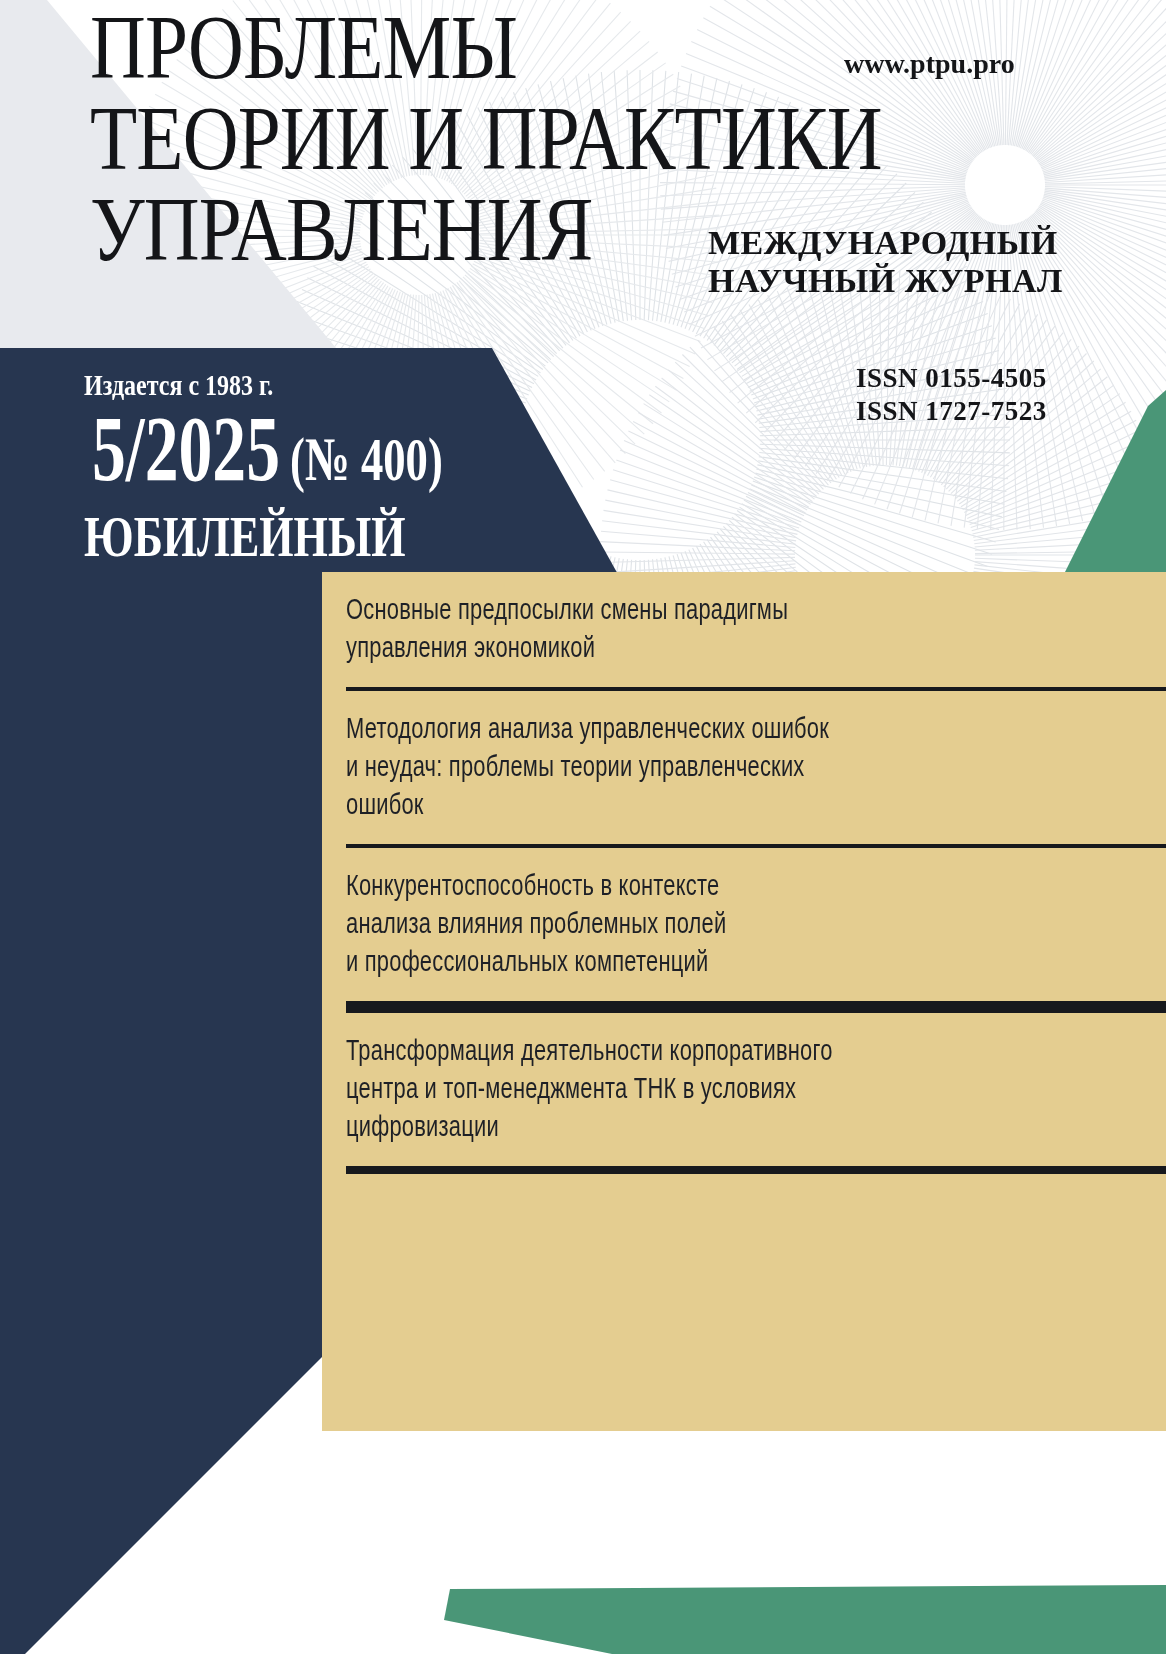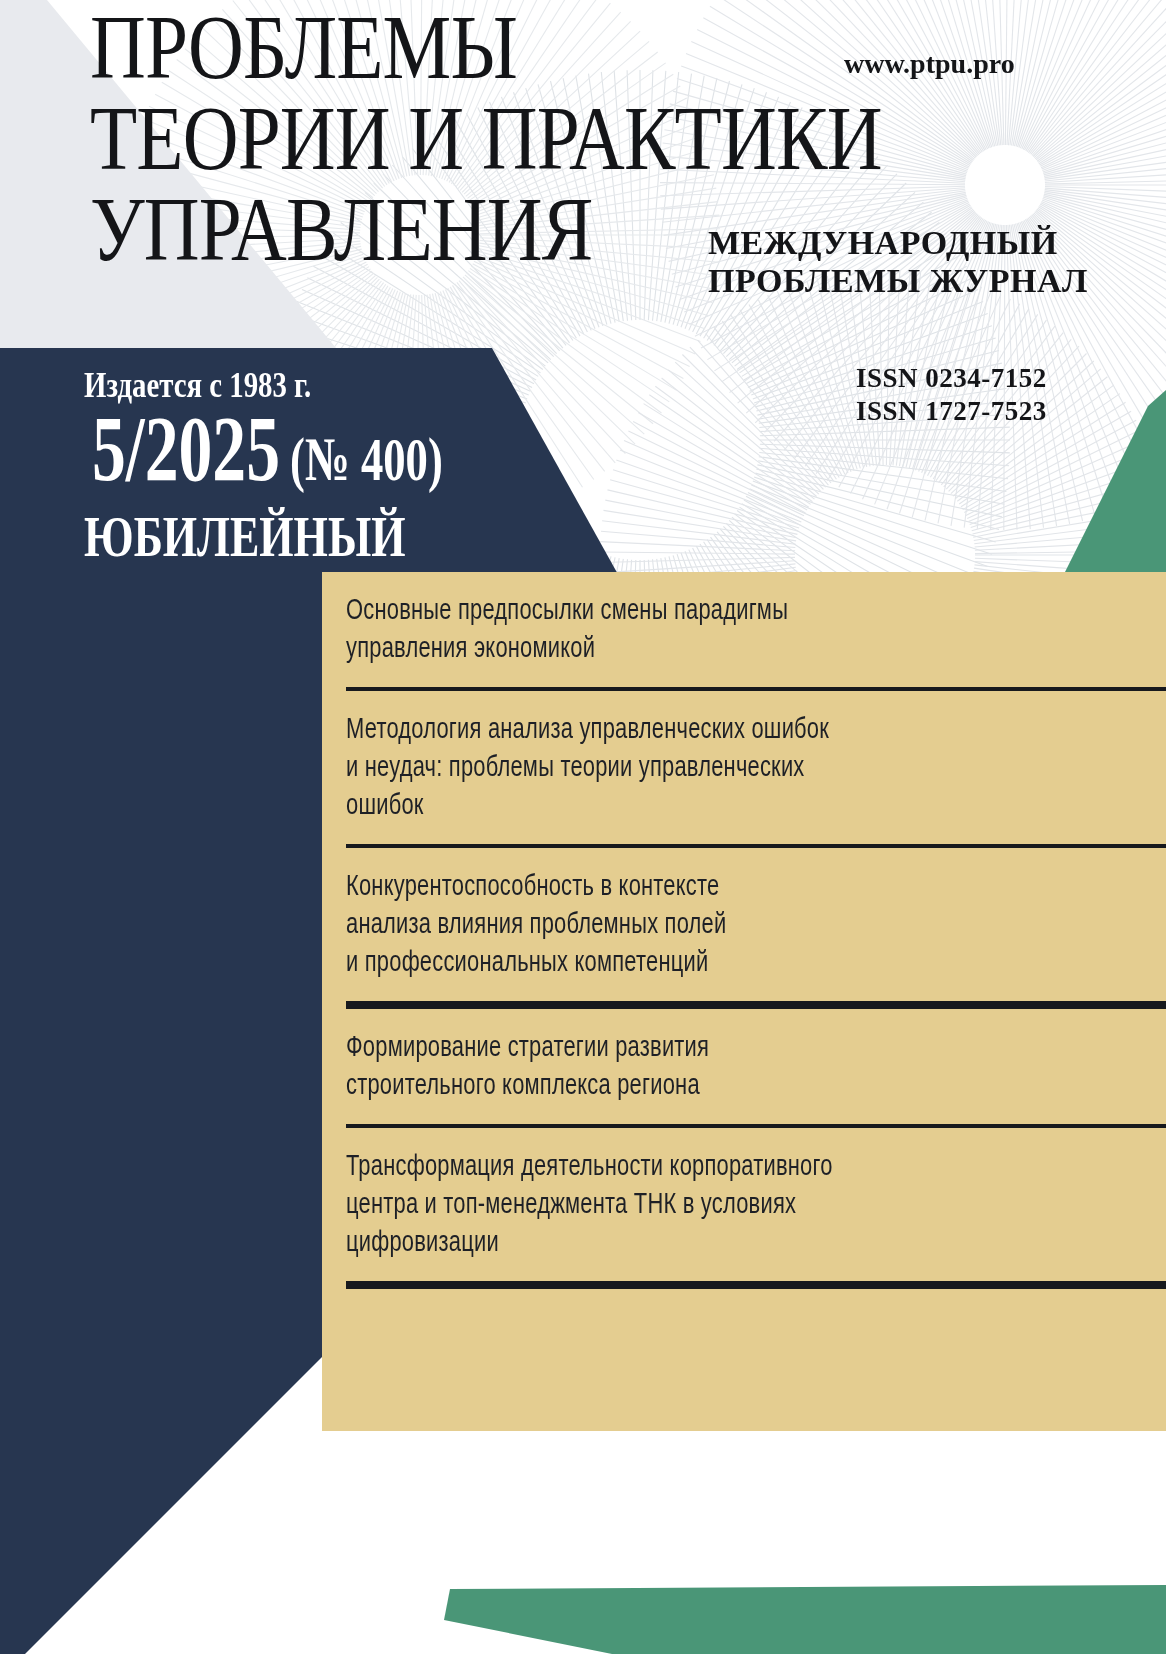--- a/index.html
+++ b/index.html
@@ -32,21 +32,21 @@
     white-space:pre-line;letter-spacing:0.5px;
   }
   .issn{
     position:absolute;left:856px;top:362px;
     font-size:27px;line-height:33px;font-weight:700;color:#141518;
     white-space:pre-line;letter-spacing:0.5px;
   }
 
   .since{
     position:absolute;left:84px;top:366px;
-    font-size:36px;line-height:38px;font-weight:700;color:#ffffff;
+    font-size:30px;line-height:38px;font-weight:700;color:#ffffff;
   }
   .since .cond{transform:scaleX(.8);}
   .issueline{
     position:absolute;left:82px;top:400px;
     color:#ffffff;font-weight:700;white-space:nowrap;margin-left:10px;
   }
   .issueline .cond{transform:scaleX(.72);}
   .num-big{font-size:94px;line-height:96px;}
   .num-small{font-size:62px;margin-left:14px;}
   .jubilee{
@@ -739,23 +739,23 @@
     <polygon class="shape-green" points="450,1589 1166,1585 1166,1654 612,1654 444,1620"></polygon>
   </svg>
 
   <div class="site">www.ptpu.pro</div>
 
   <h1 class="masthead"><span class="cond">ПРОБЛЕМЫ
 ТЕОРИИ И ПРАКТИКИ
 УПРАВЛЕНИЯ</span></h1>
 
   <div class="subtitle">МЕЖДУНАРОДНЫЙ
-ПРОБЛЕМЫ ЖУРНАЛ</div>
-
-  <div class="issn">ISSN 0234-7152
+НАУЧНЫЙ ЖУРНАЛ</div>
+
+  <div class="issn">ISSN 0155-4505
 ISSN 1727-7523</div>
 
   <div class="since"><span class="cond">Издается с 1983 г.</span></div>
 
   <div class="issueline"><span class="cond"><span class="num-big">5/2025</span><span class="num-small">(№ 400)</span></span></div>
 
   <div class="jubilee"><span class="cond">ЮБИЛЕЙНЫЙ</span></div>
 
   <div class="toc" id="toc">
       <div class="article">
@@ -769,24 +769,20 @@
 ошибок</span></p>
       </div>
       <div class="divider"></div>
       <div class="article">
         <p><span class="narrow">Конкурентоспособность в контексте
 анализа влияния проблемных полей
 и профессиональных компетенций</span></p>
       </div>
       <div class="divider"></div>
       <div class="divider"></div>
-      <div class="article">
-        <p><span class="narrow">Формирование стратегии развития
-строительного комплекса региона</span></p>
-      </div>
       <div class="divider"></div>
       <div class="article">
         <p><span class="narrow">Трансформация деятельности корпоративного
 центра и топ-менеджмента ТНК в условиях
 цифровизации</span></p>
       </div>
       <div class="divider"></div>
       <div class="divider"></div>
     </div>
 

